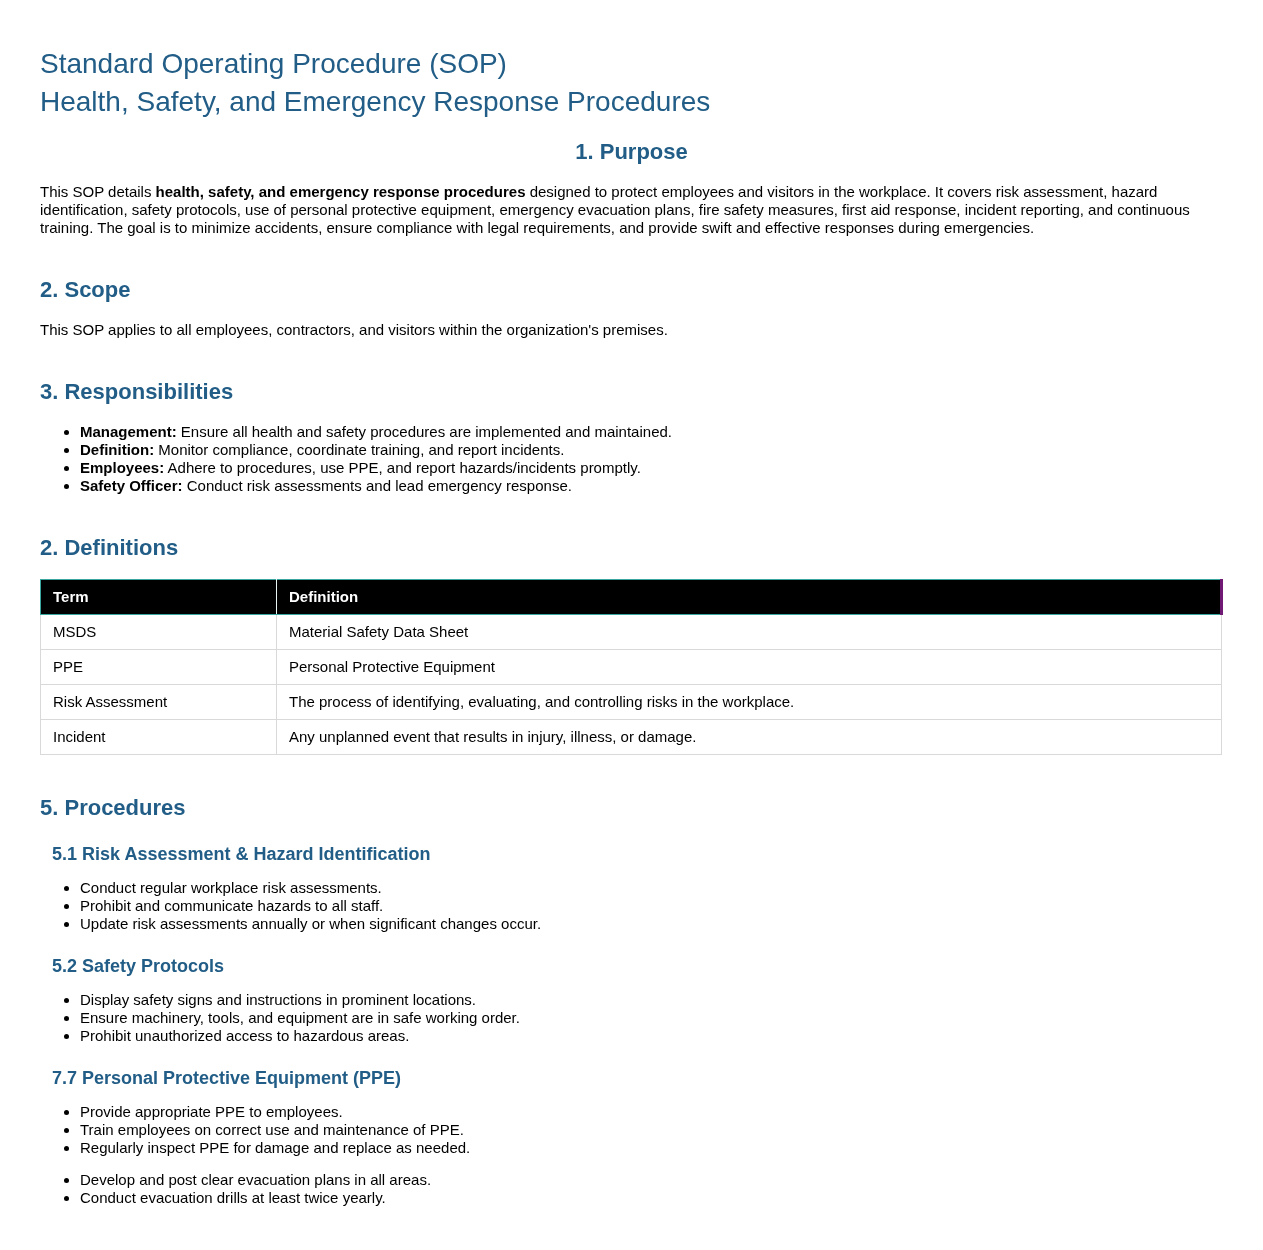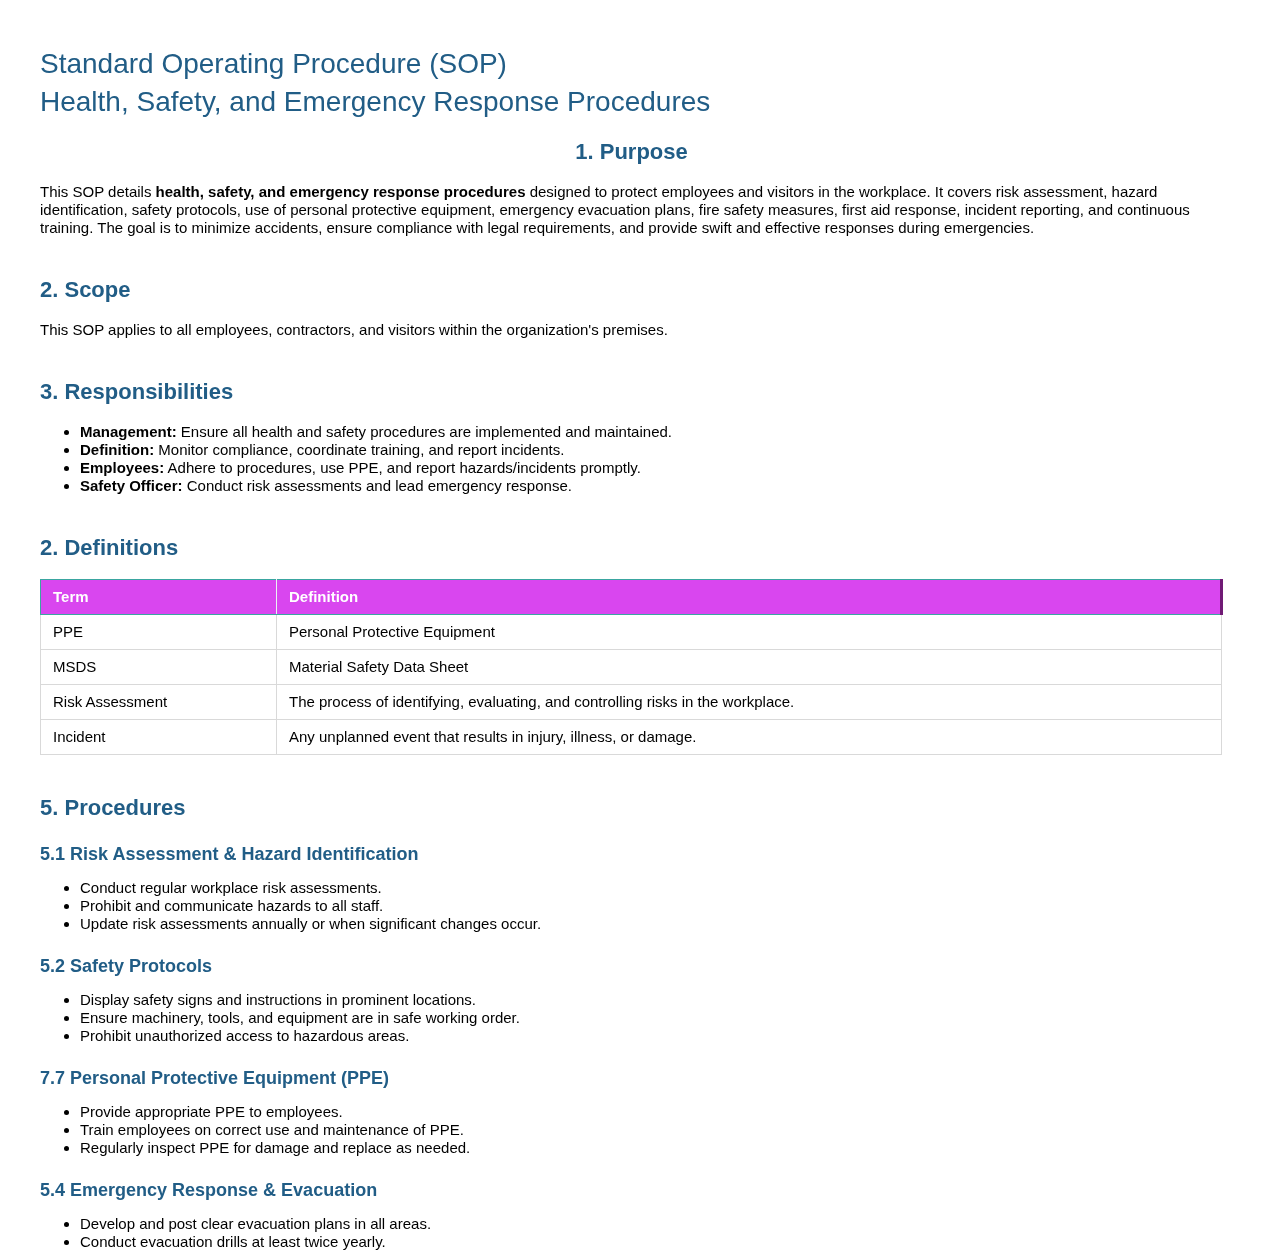--- a/index.html
+++ b/index.html
@@ -15,32 +15,32 @@
     color: #215d86; font-size: 28px; line-height: 38px;
     font-weight: normal; margin: 35px 0 0 0;
   }
   h2 {
     color: #215d86; font-size: 22px; line-height: 26px;
     font-weight: bold; margin: 40px 0 18px 0;
   }
   h2.first { margin-top: 18px; text-align: center; }
   h3 {
     color: #215d86; font-size: 18px; line-height: 22px;
-    font-weight: bold; margin: 22px 0 14px 0;
+    font-weight: bold; margin: 22px 0 14px 12px;
   }
   p { margin: 0 0 16px 0; }
   ul { margin: 0 0 14px 0; padding-left: 40px; }
   li { margin: 0; padding: 0; }
 
   table.def-table {
     border-collapse: collapse; width: 100%;
     margin: 4px 0 0 0;
   }
   table.def-table th {
-    background: #d946ef; color: #ffffff; font-weight: bold;
+    background: #000000; color: #ffffff; font-weight: bold;
     text-align: left; padding: 8px 12px; font-size: 15px;
     border: 1px solid #3aa6a0; border-right: 1px solid #e8f4f3;
   }
   table.def-table th:last-child { border-right: 3px solid #701a75; }
   table.def-table td {
     padding: 8px 12px; border: 1px solid #d9d9d9;
     background: #ffffff; font-size: 15px;
   }
   table.def-table col.term-col { width: 236px; }
 </style>
@@ -72,26 +72,26 @@
         <col>
       </colgroup>
     <thead>
       <tr>
         <th>Term</th>
         <th>Definition</th>
       </tr>
     </thead>
     <tbody>
       <tr>
+        <td>MSDS</td>
+        <td>Material Safety Data Sheet</td>
+      </tr>
+      <tr>
         <td>PPE</td>
         <td>Personal Protective Equipment</td>
-      </tr>
-      <tr>
-        <td>MSDS</td>
-        <td>Material Safety Data Sheet</td>
       </tr>
       <tr>
         <td>Risk Assessment</td>
         <td>The process of identifying, evaluating, and controlling risks in the workplace.</td>
       </tr>
       <tr>
         <td>Incident</td>
         <td>Any unplanned event that results in injury, illness, or damage.</td>
       </tr>
     </tbody>
@@ -113,19 +113,18 @@
     <li>Prohibit unauthorized access to hazardous areas.</li>
   </ul>
 
   <h3>7.7 Personal Protective Equipment (PPE)</h3>
   <ul>
     <li>Provide appropriate PPE to employees.</li>
     <li>Train employees on correct use and maintenance of PPE.</li>
     <li>Regularly inspect PPE for damage and replace as needed.</li>
   </ul>
 
-  <h3>5.4 Emergency Response &amp; Evacuation</h3>
   <ul>
     <li>Develop and post clear evacuation plans in all areas.</li>
     <li>Conduct evacuation drills at least twice yearly.</li>
   </ul>
 
 </div>
 
 </body></html>

